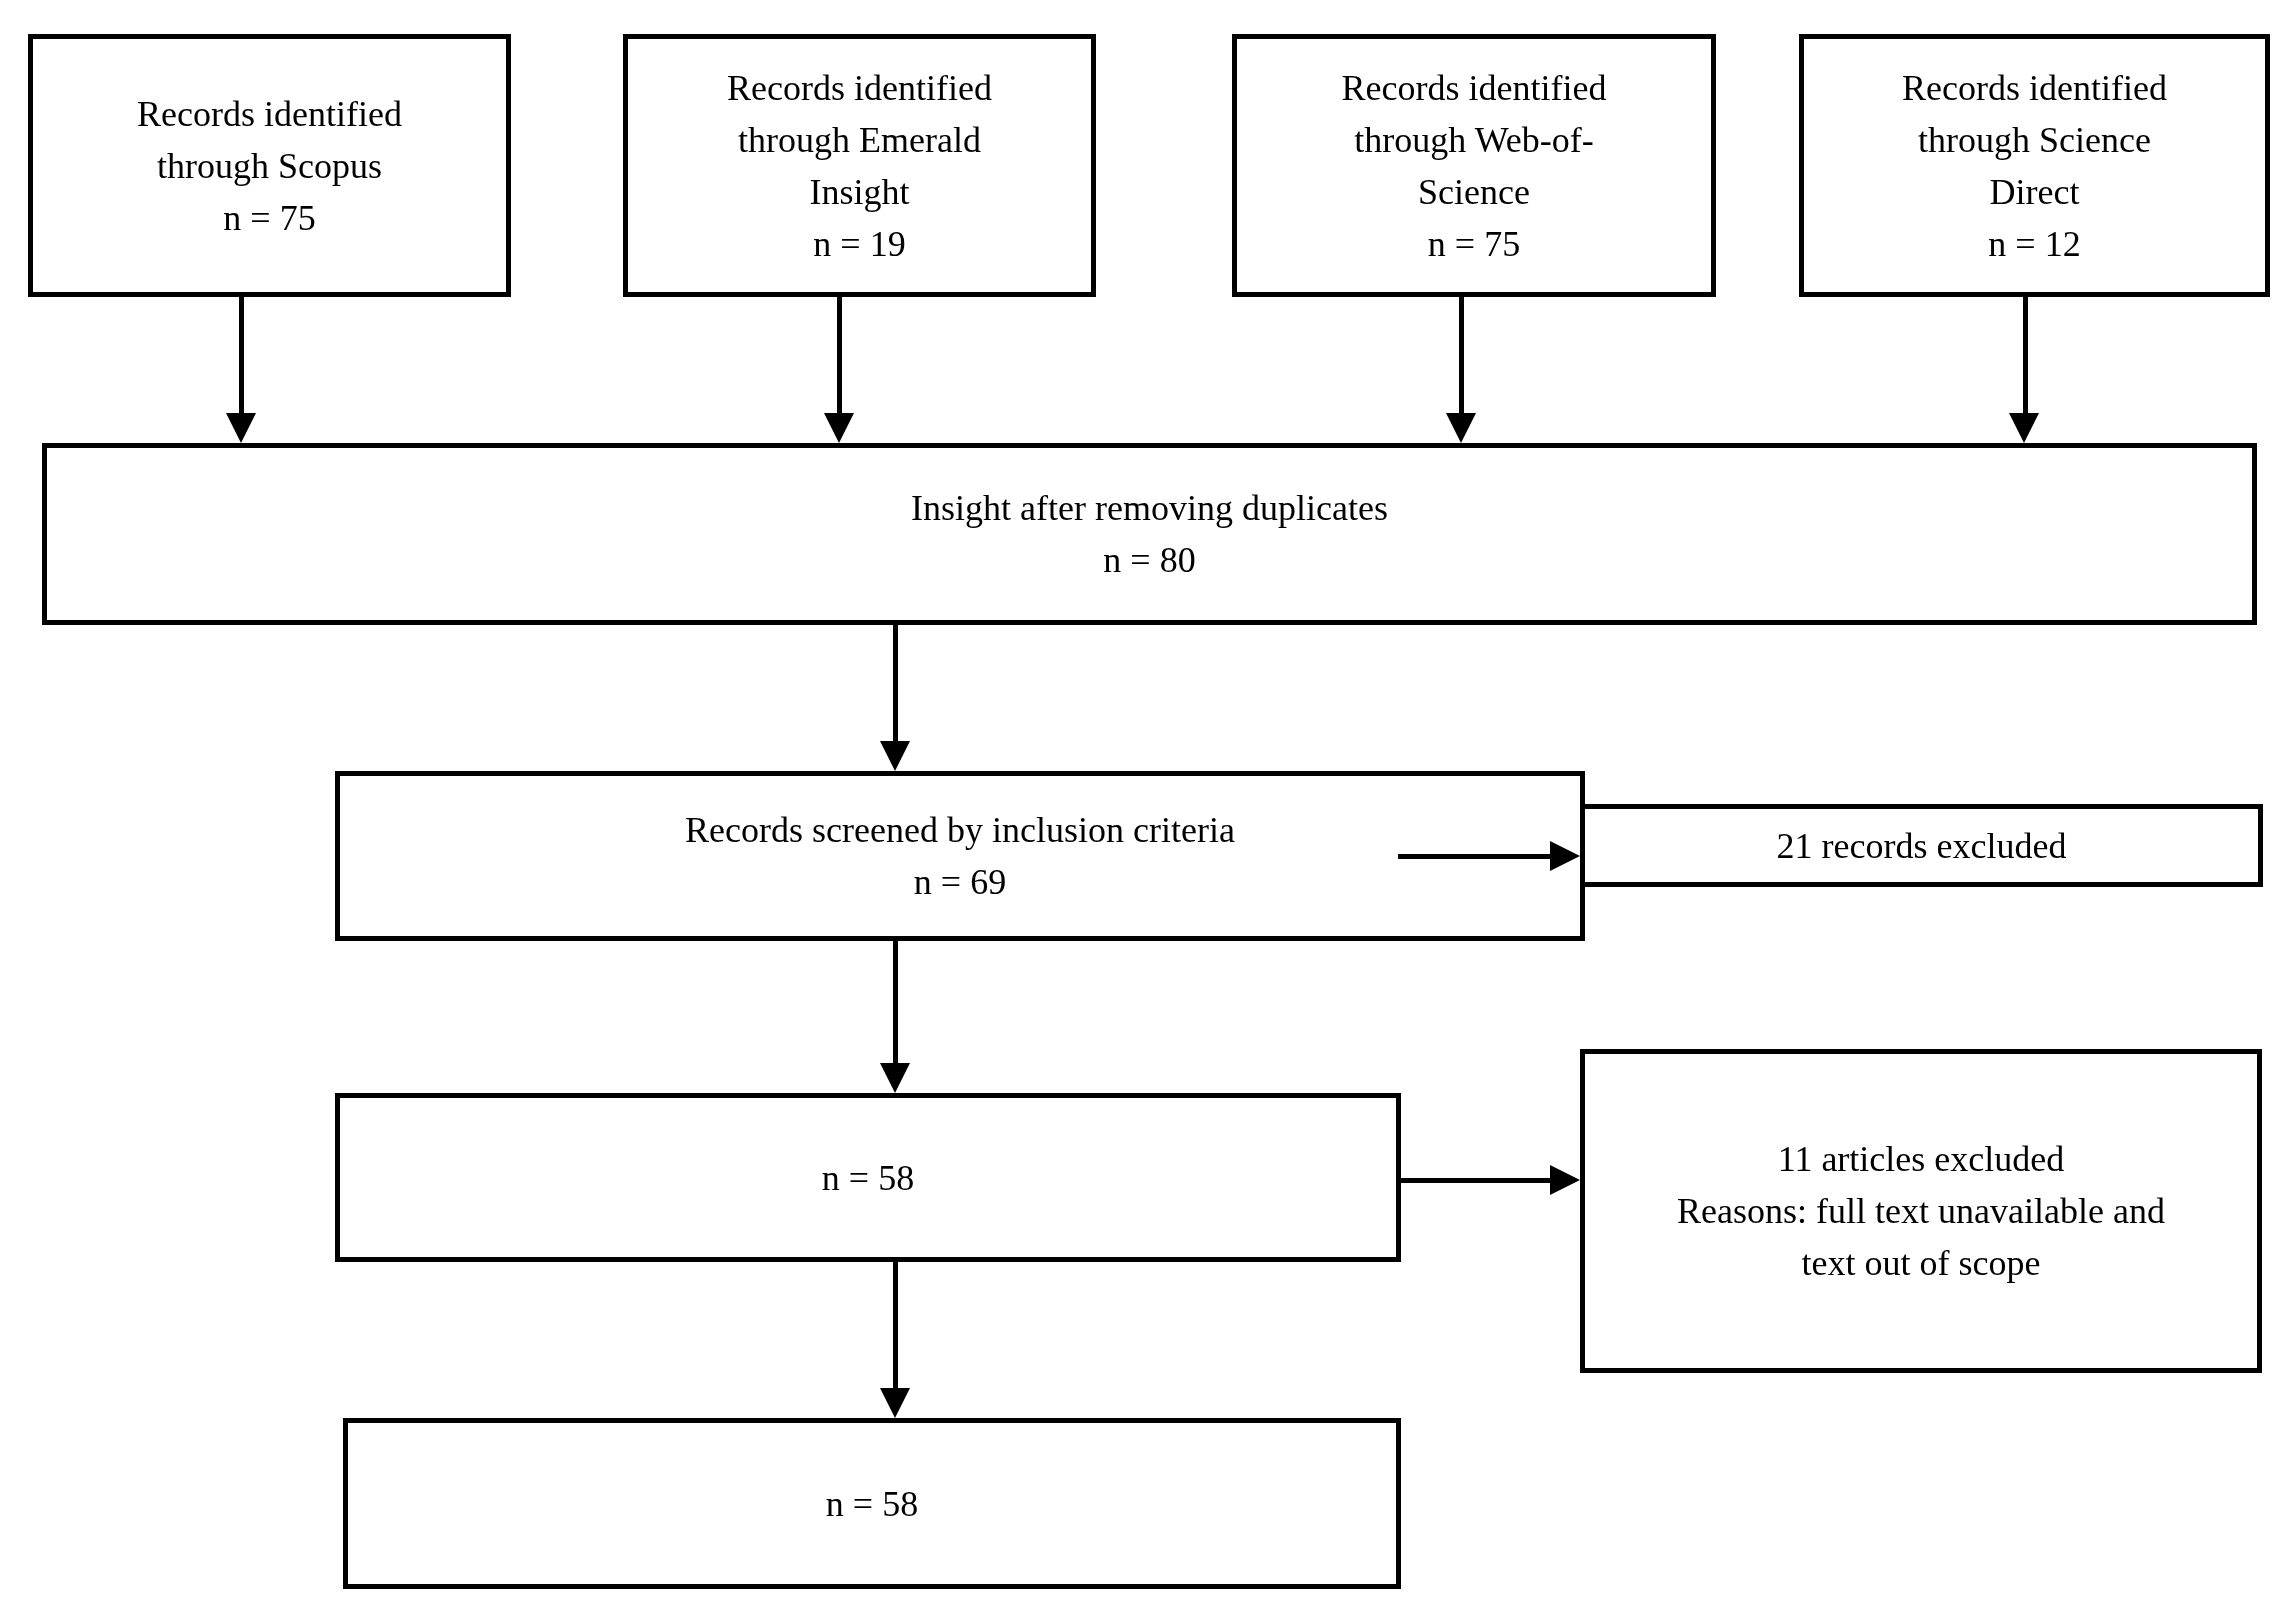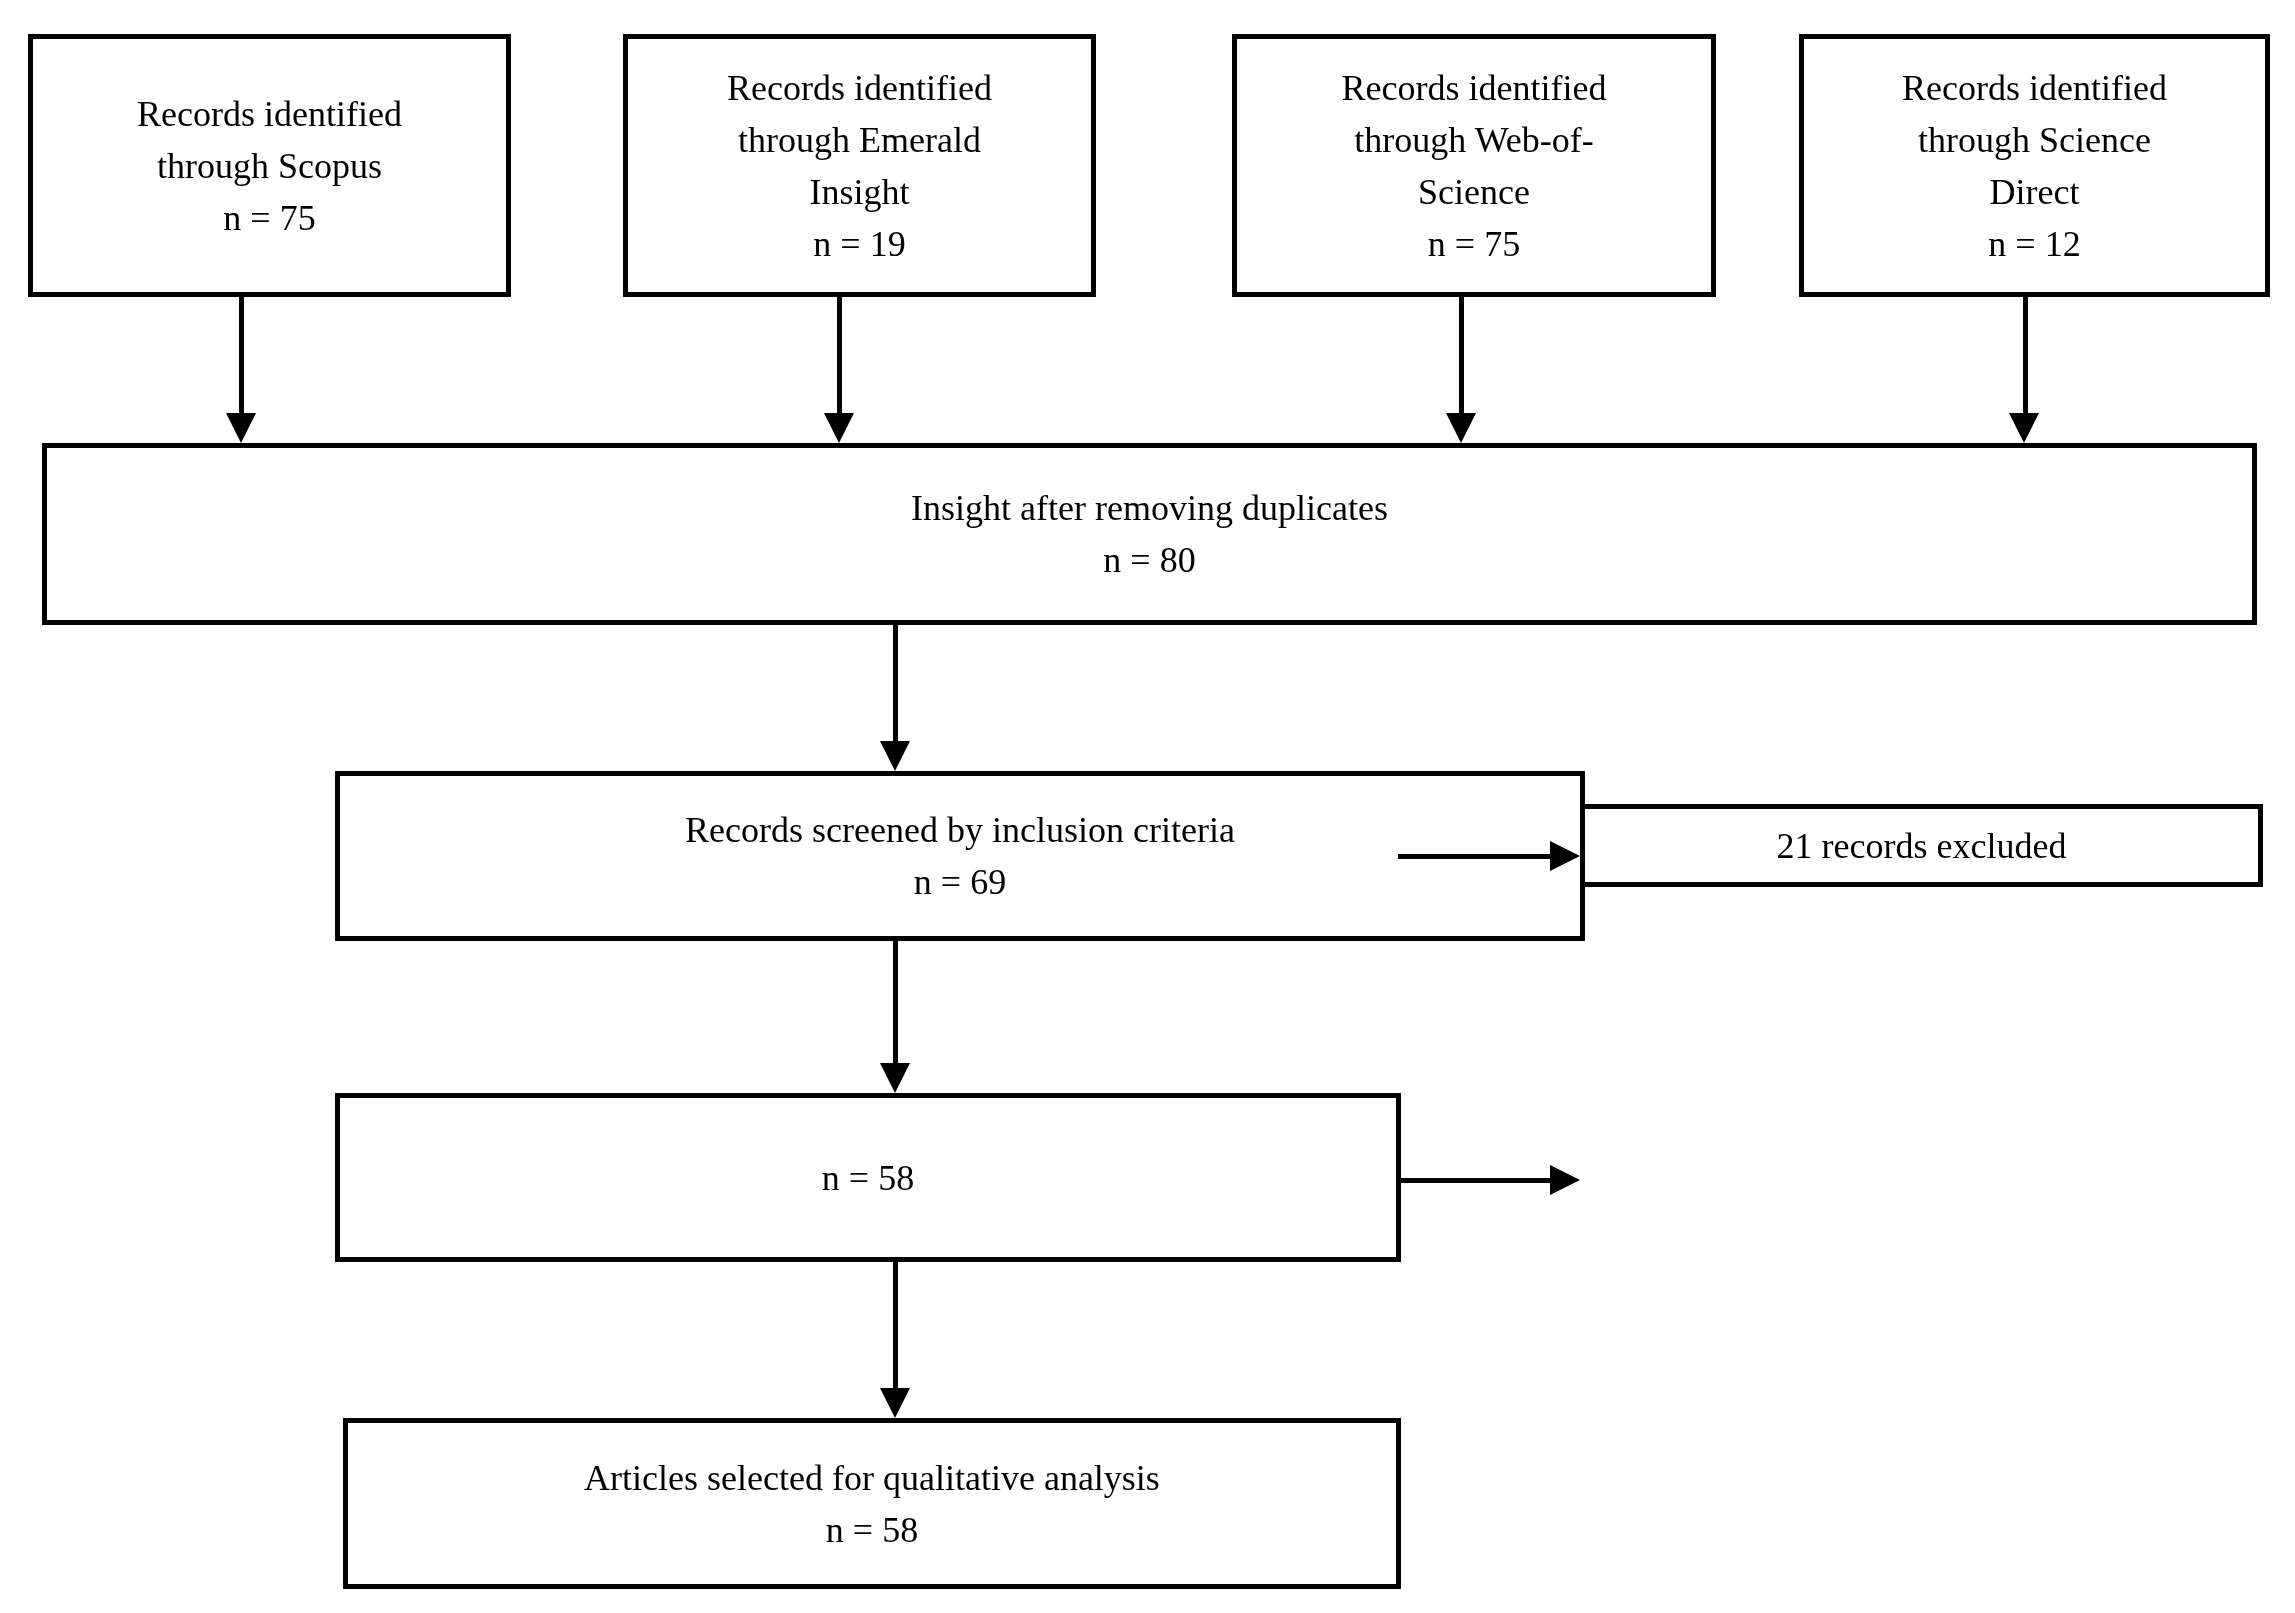--- a/index.html
+++ b/index.html
@@ -125,23 +125,27 @@
   <div class="vline" style="left:893px; top:938px; height:128px;"></div>
   <div class="arrow-down" style="left:880px; top:1063px;"></div>
 
   <div class="box" style="left:335px; top:1093px; width:1066px; height:169px;">
     <div class="line">n = 58</div>
   </div>
 
   <div class="hline" style="left:1398px; top:1178px; width:154px;"></div>
   <div class="arrow-right" style="left:1550px; top:1165px;"></div>
 
+  <div class="box" style="left:1580px; top:1049px; width:682px; height:324px;">
+    <div class="line">11 articles excluded</div>
+    <div class="line">Reasons: full text unavailable and</div>
+    <div class="line">text out of scope</div>
+  </div>
 
   <div class="vline" style="left:893px; top:1259px; height:132px;"></div>
   <div class="arrow-down" style="left:880px; top:1388px;"></div>
 
   <div class="box" style="left:343px; top:1418px; width:1058px; height:171px;">
-    <div class="line">Articles selected for qualitative analysis</div>
     <div class="line">n = 58</div>
   </div>
 
 </div>
 
 
 </body></html>

